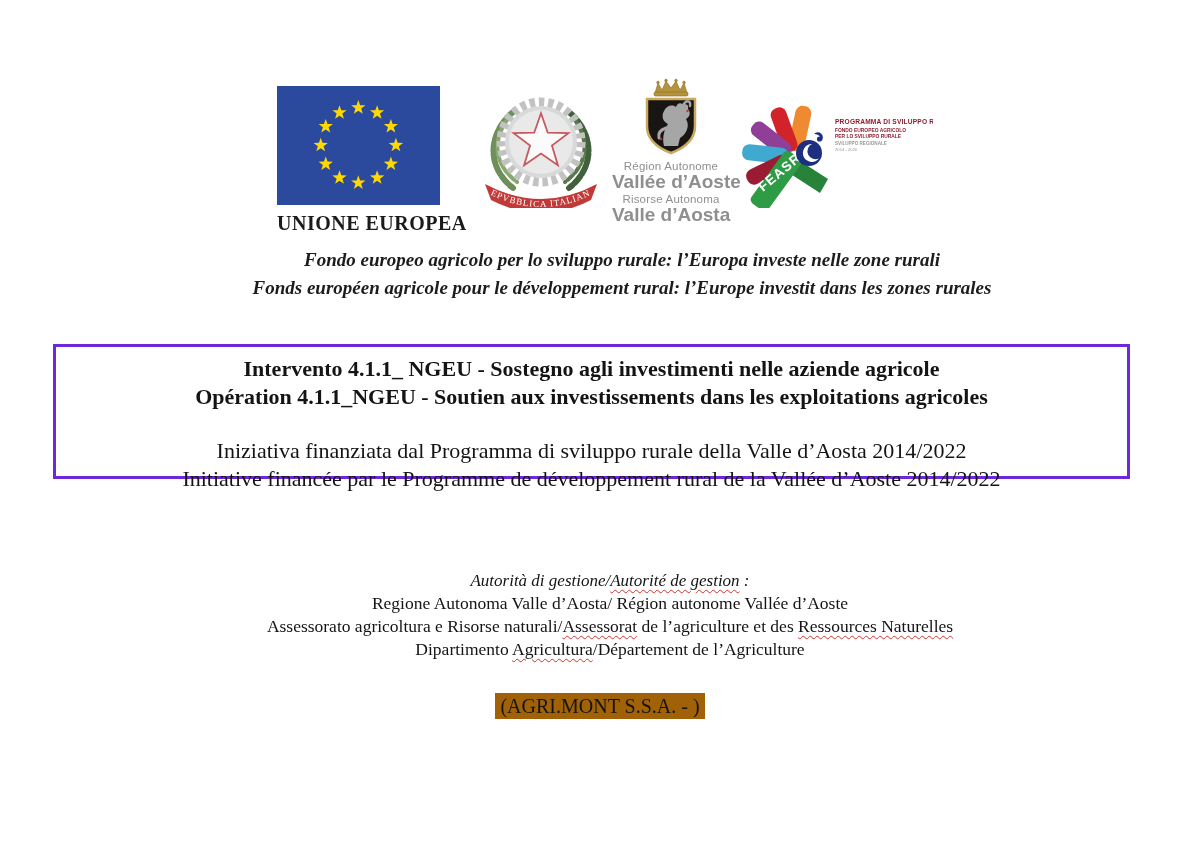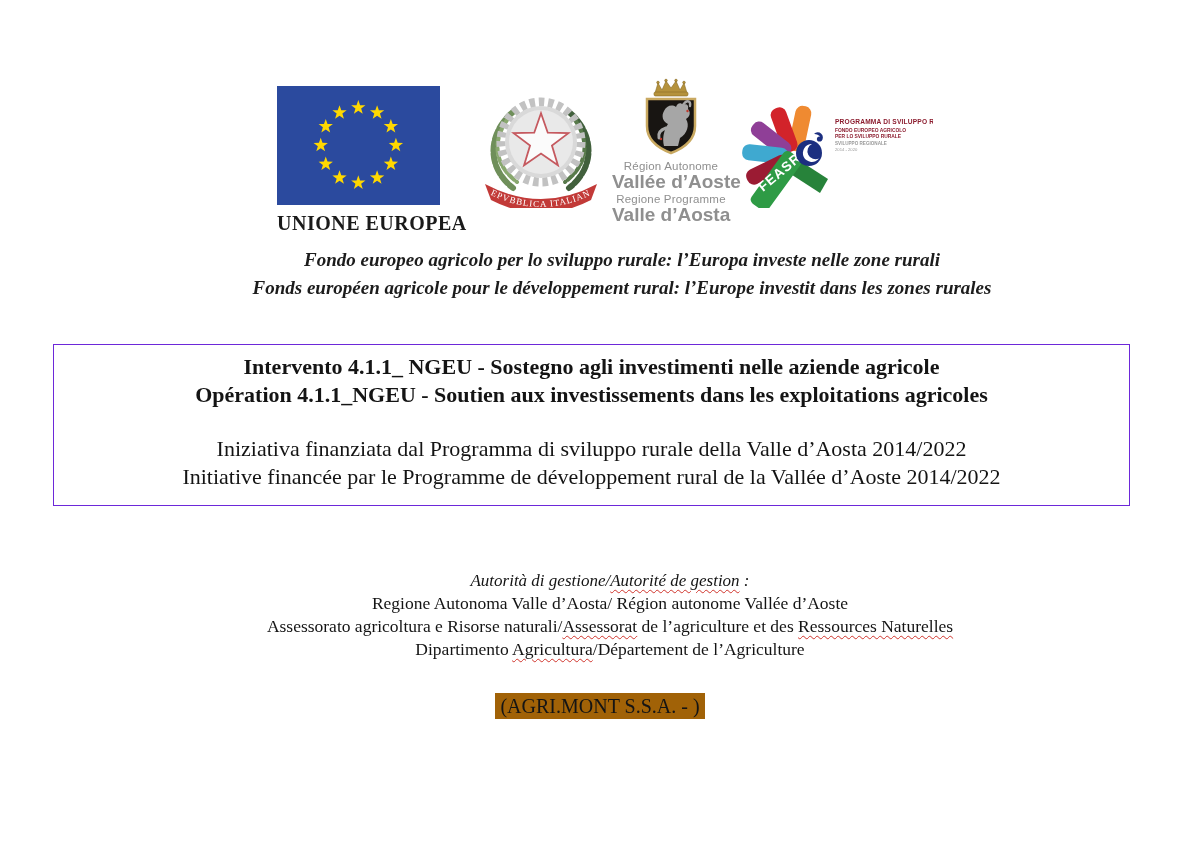--- a/index.html
+++ b/index.html
@@ -14,21 +14,21 @@
   .vda-wrap{left:612px;top:78px;width:118px;text-align:center;color:#8f8f8f;}
   .vda-small{font:400 11.5px "Liberation Sans",sans-serif;line-height:12px;letter-spacing:.2px;}
   .vda-big{font:700 19px "Liberation Sans",sans-serif;line-height:19px;margin-bottom:2px;white-space:nowrap;}
   .feasr-wrap{left:738px;top:93px;width:195px;height:115px;}
 
   
   .tagline{position:absolute;top:246px;left:0;right:0;text-align:center;
            font:italic 700 19px/27.5px "Liberation Serif",serif;color:#1c1c1c;margin-left:44px;}
 
   
-  .int-box{position:absolute;left:53px;top:344px;width:1077px;height:162px;border:1px solid #6d28d9;
+  .int-box{position:absolute;left:53px;top:344px;width:1077px;height:135px;border:3px solid #6d28d9;
            box-sizing:border-box;text-align:center;padding-top:8px;color:#141414;}
   .box-bold{font:700 22px/27.5px "Liberation Serif",serif;white-space:nowrap;}
   .box-gap{height:27px;}
   .box-reg{font:400 22px/27.5px "Liberation Serif",serif;white-space:nowrap;}
 
   
   .authority{position:absolute;top:569px;left:0;right:0;text-align:center;color:#141414;padding-left:20px;}
   .auth-head{font:italic 400 17px/23px "Liberation Serif",serif;}
   .auth-line{font:400 17.5px/23px "Liberation Serif",serif;white-space:nowrap;}
 
@@ -116,21 +116,21 @@
                  C65,25 69,24 71,27 C74,25 77,27 76,31 C79,34 78,39 74,41
                  C78,47 75,56 68,60 L66,68 Z"></path>
         <path d="M71,27 C75,21 79,23 78,28" stroke="#a6a6a6" stroke-width="2.4" fill="none" stroke-linecap="round"></path>
         <path d="M54,50 C48,52 46,56 47,60" stroke="#a6a6a6" stroke-width="3" fill="none" stroke-linecap="round"></path>
         <circle cx="75.5" cy="33" r="1.2" fill="#c0392b"></circle>
         <circle cx="49" cy="61" r="1.2" fill="#c0392b"></circle>
       </g>
     </svg>
     <div class="vda-small">Région Autonome</div>
     <div class="vda-big">Vallée d’Aoste</div>
-    <div class="vda-small">Regione Programme</div>
+    <div class="vda-small">Risorse Autonoma</div>
     <div class="vda-big">Valle d’Aosta</div>
   </div>
 
   <svg class="logo-abs feasr-wrap" width="195" height="115" viewBox="0 0 195 115">
     <defs>
       <rect id="petal" x="-8" y="-52" width="16" height="46" rx="7"></rect>
     </defs>
     <g>
       <use href="#petal" transform="translate(56,64) rotate(12)" fill="#ef8a31"></use>
       <use href="#petal" transform="translate(56,64) rotate(-20)" fill="#d2232a"></use>

